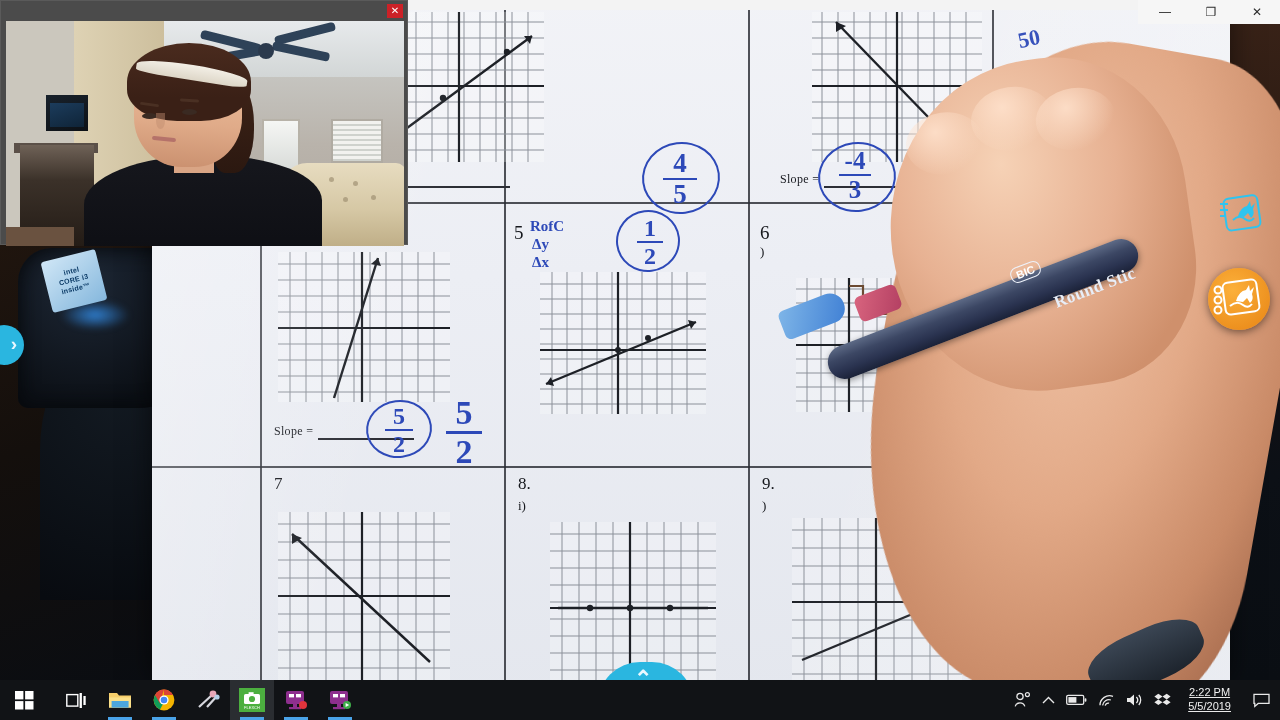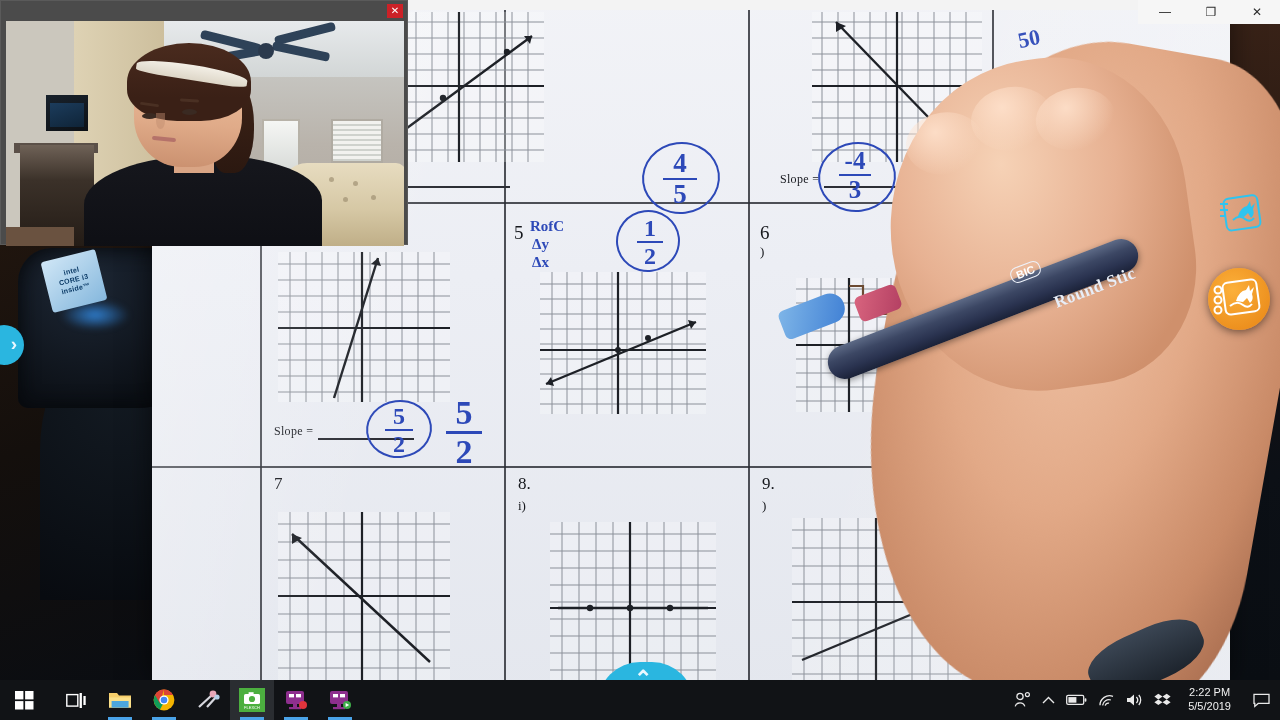--- a/index.html
+++ b/index.html
@@ -166,21 +166,21 @@
   .tb-search { width:300px; height:30px; background:#fff; display:flex; align-items:center;
     padding:0 8px; gap:8px; }
   .tb-search-text { font-size:12px; color:#4a4a4a; flex:1; }
   .tb-apps { display:flex; align-items:center; height:40px; margin-left:6px; }
   .tb-app { width:44px; height:40px; display:flex; align-items:center; justify-content:center;
     position:relative; }
   .tb-app.active { background:#2a2d31; }
   .tb-app.open::after { content:""; position:absolute; bottom:0; left:10px; width:24px; height:3px;
     background:#4aa3e8; }
   .tb-tray { margin-left:auto; display:flex; align-items:center; gap:11px; padding-right:6px;
-    color:#e9e9e9; }
+    color:#e9e9e9;text-decoration:underline; }
   .tb-clock { font-size:11px; line-height:1.25; text-align:center; color:#f0f0f0; padding:0 6px; }
   .tb-notif { width:26px; height:40px; display:flex; align-items:center; justify-content:center; }
 
   
   #win-chrome { position:absolute; right:0; top:0; width:142px; height:24px;
     background:#f6f6f6; display:flex; align-items:center; justify-content:flex-end; }
   .win-btn { width:46px; height:24px; display:flex; align-items:center; justify-content:center;
     color:#2b2b2b; font-size:12px; font-family:"Liberation Sans", sans-serif; }
   #win-strip { position:absolute; left:408px; top:0; width:730px; height:10px; background:#f3f3f3; }
 </style>

